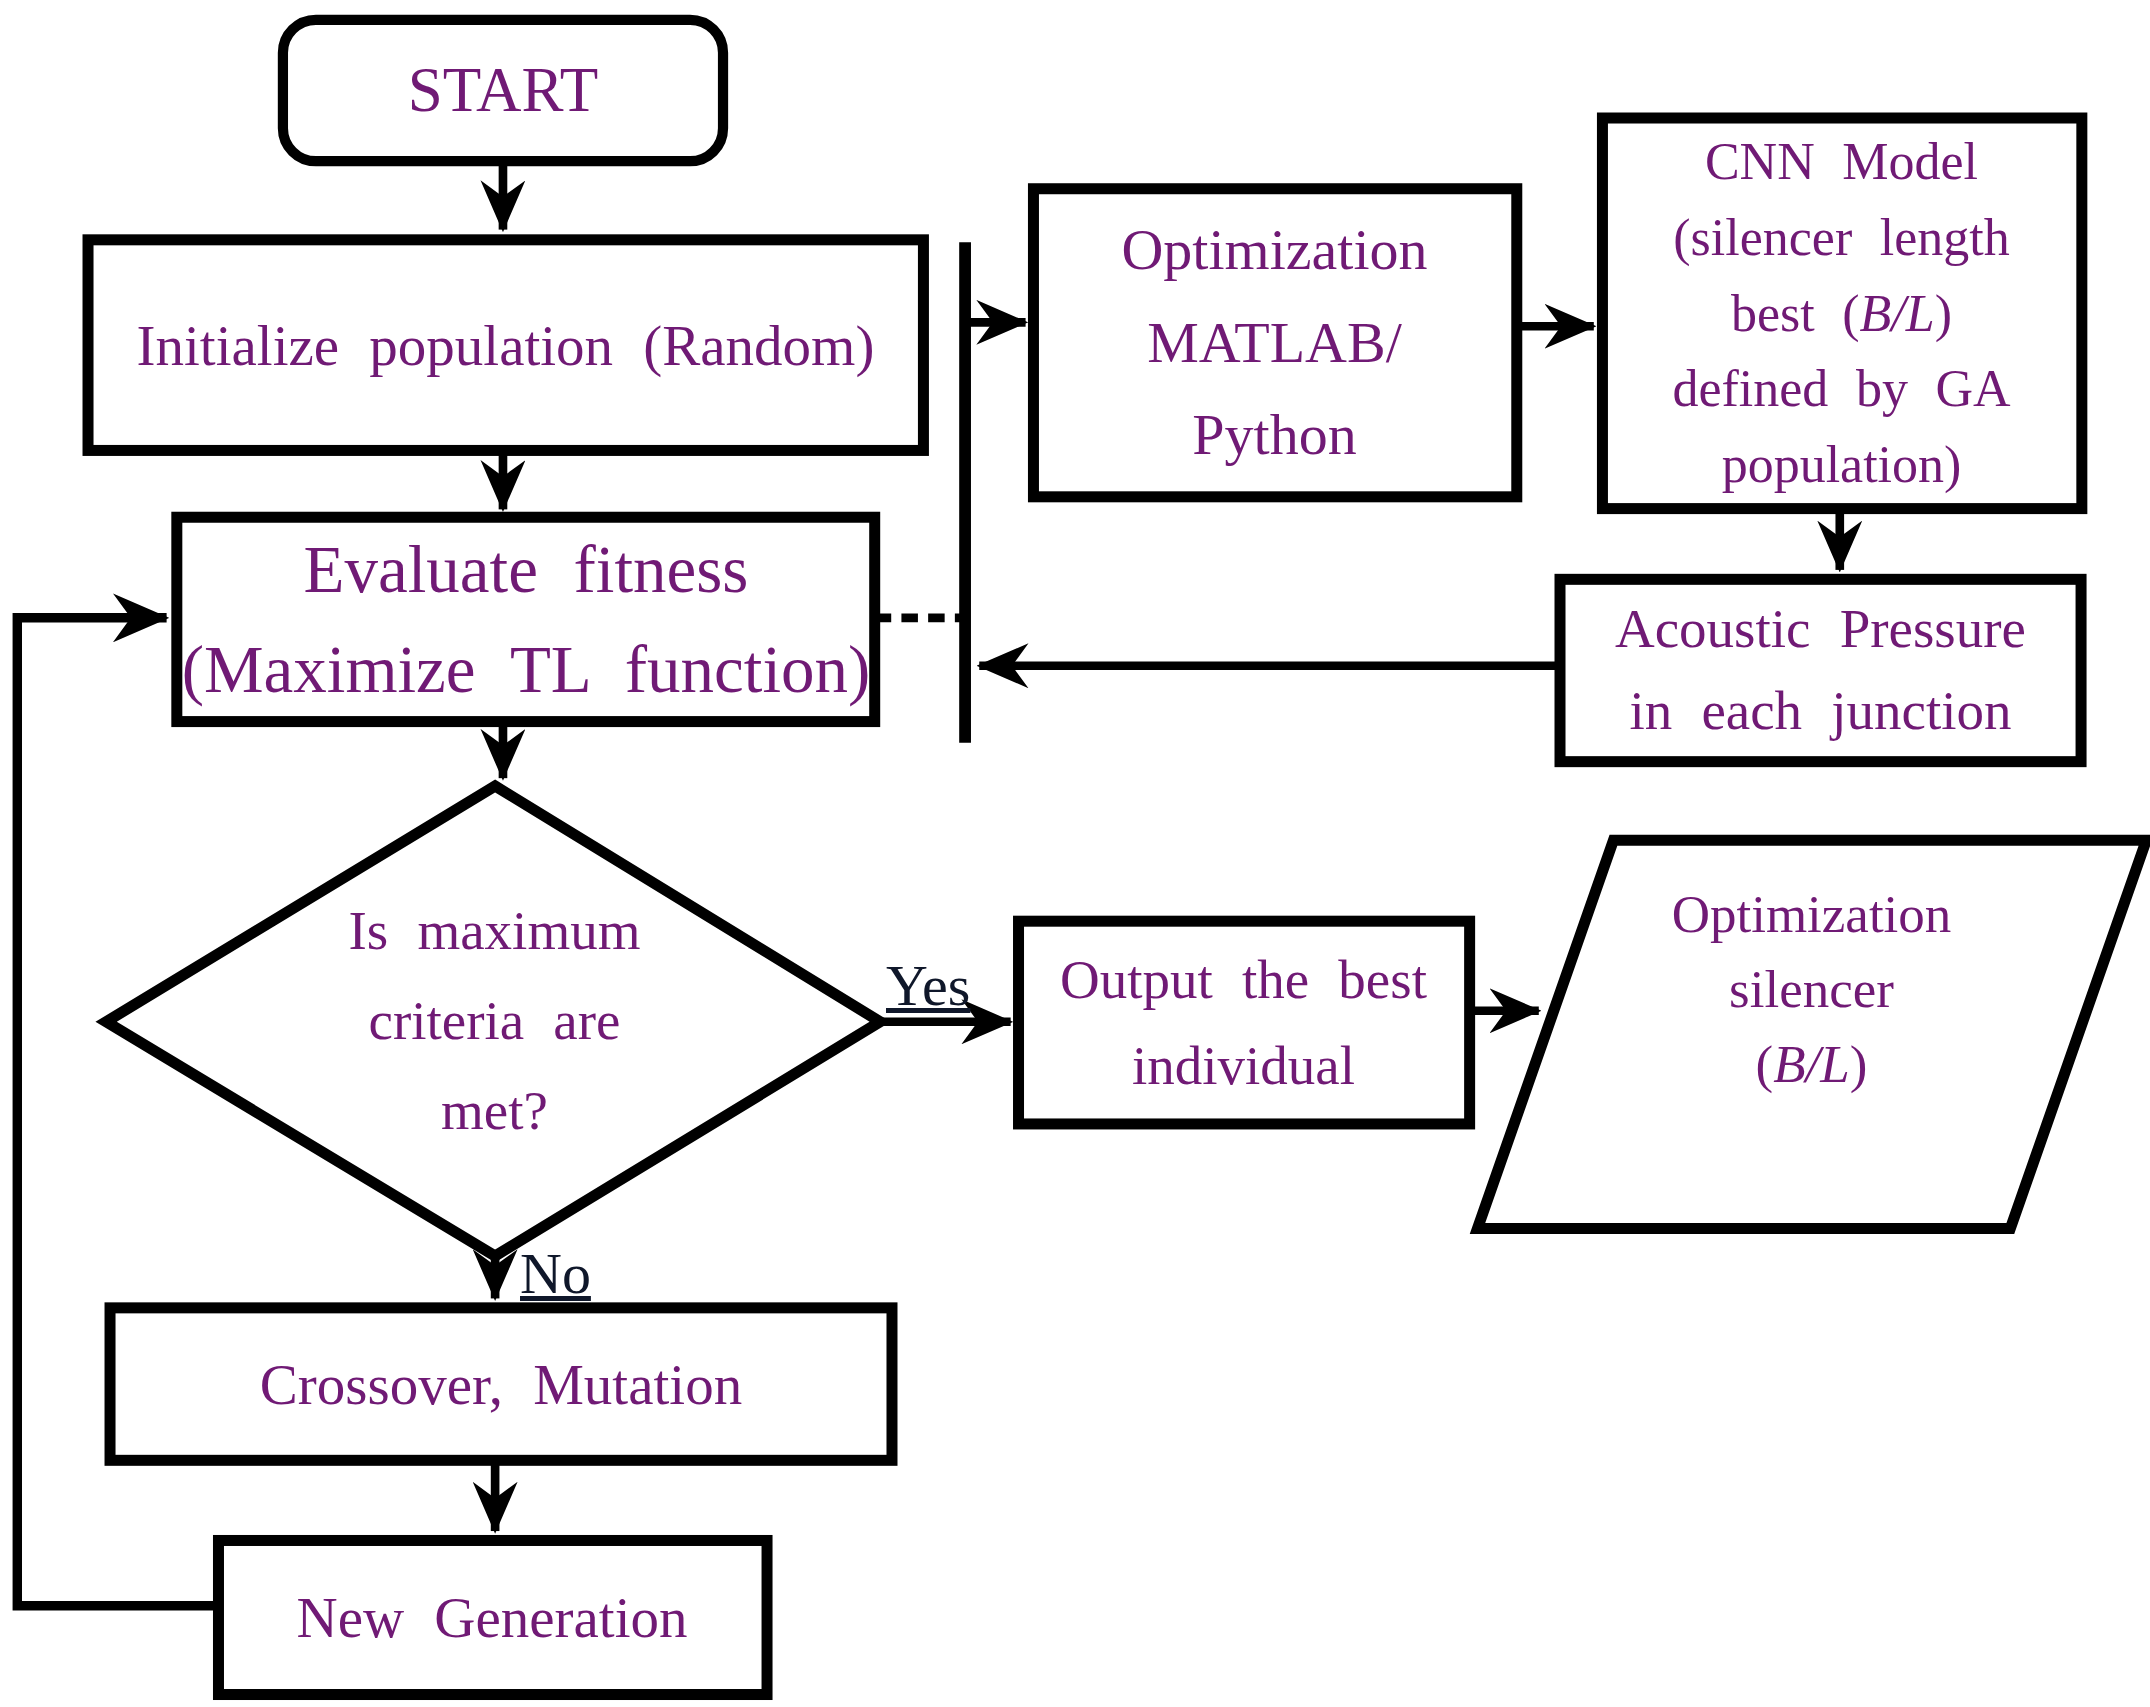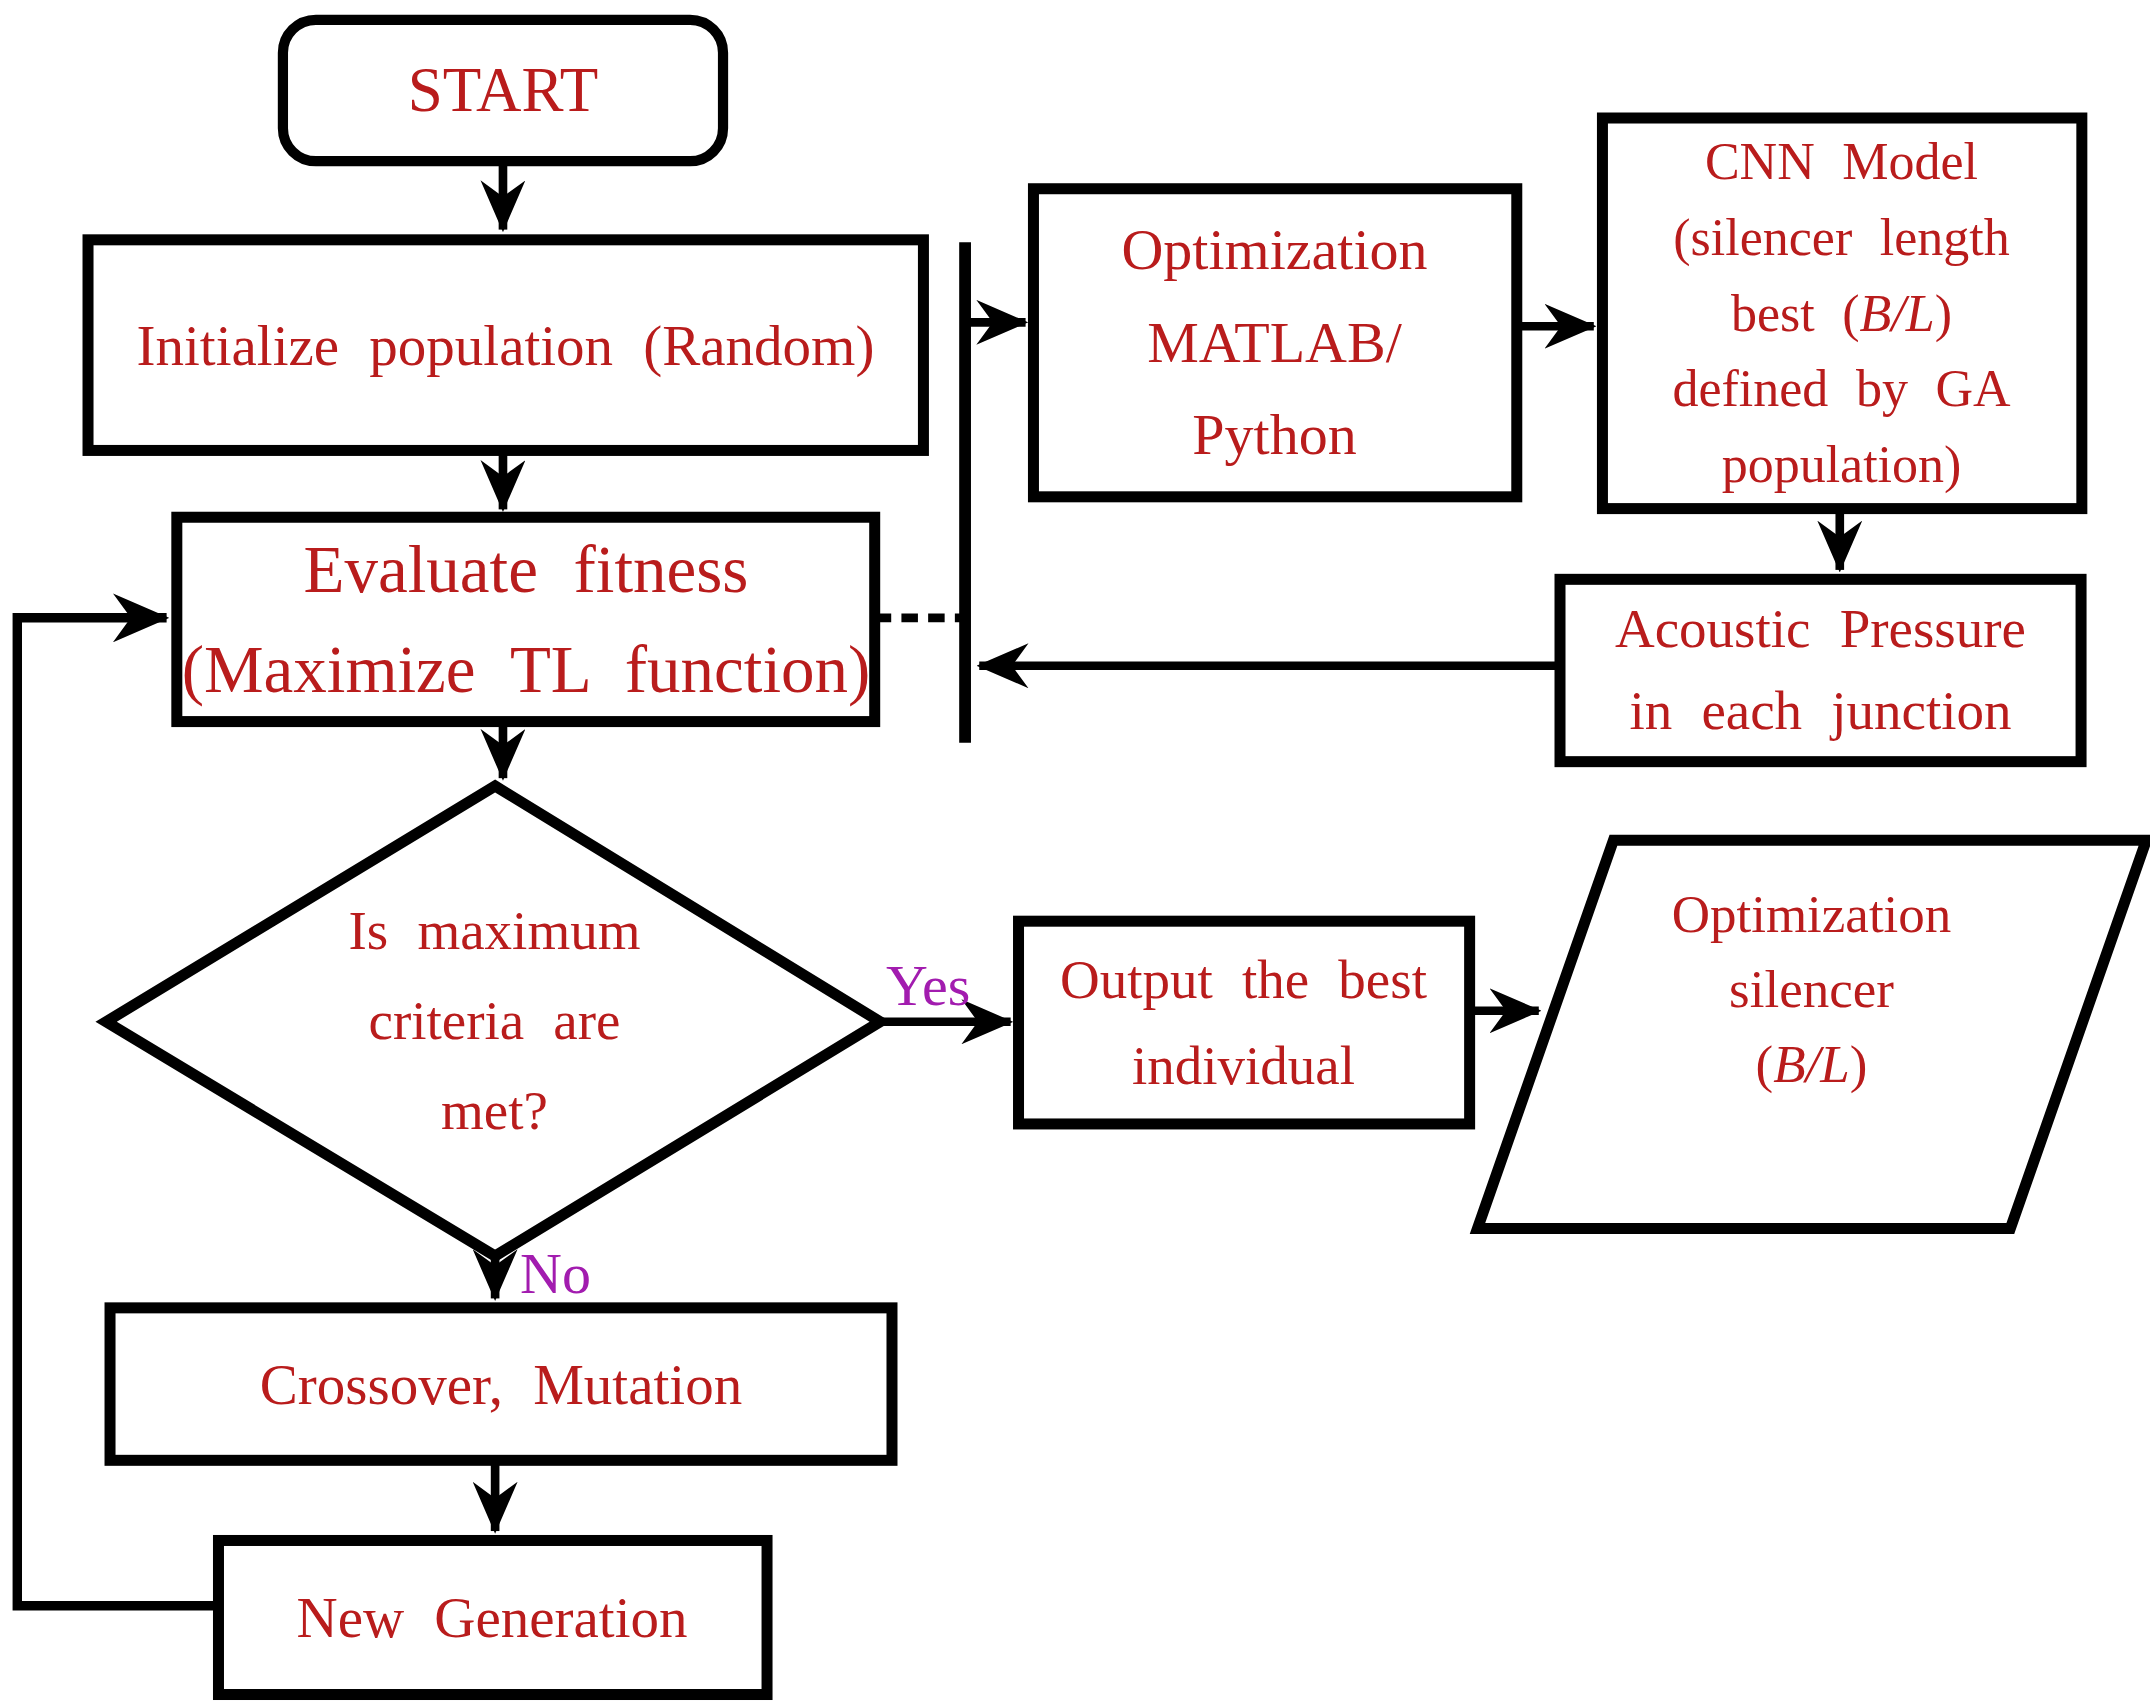--- a/index.html
+++ b/index.html
@@ -11,31 +11,32 @@
     overflow: hidden;
   }
   .layer { position: absolute; left: 0; top: 0; width: 2151px; height: 1708px; }
   .label {
     position: absolute;
     display: flex;
     flex-direction: column;
     align-items: center;
     justify-content: center;
     text-align: center;
-    color: #b91c1c;
+    color: #701a75;
     font-family: "Liberation Serif", "DejaVu Serif", serif;
     word-spacing: 0.28em;
   }
   .label .ln { display: block; white-space: nowrap; }
   .math { font-style: italic; }
   .tag {
     position: absolute;
-    color: #a21caf;
+    color: #0f172a;
     font-family: "Liberation Serif", "DejaVu Serif", serif;
     white-space: nowrap;
+    text-decoration: underline;
   }
   svg { display: block; }
 </style>
 </head>
 <body>
 
 <div class="stage">
 
   <svg class="layer" viewBox="0 0 2737 2173" width="2151" height="1708">
     <defs>

